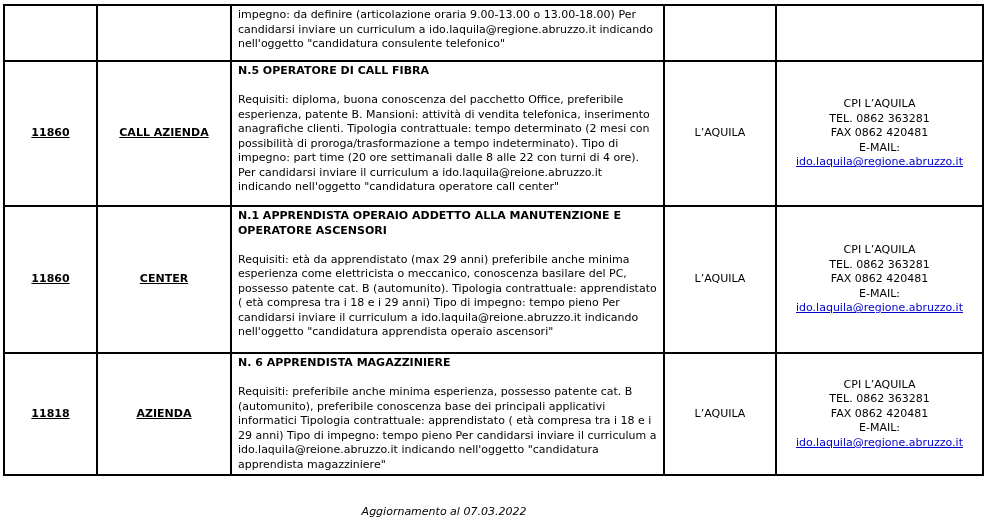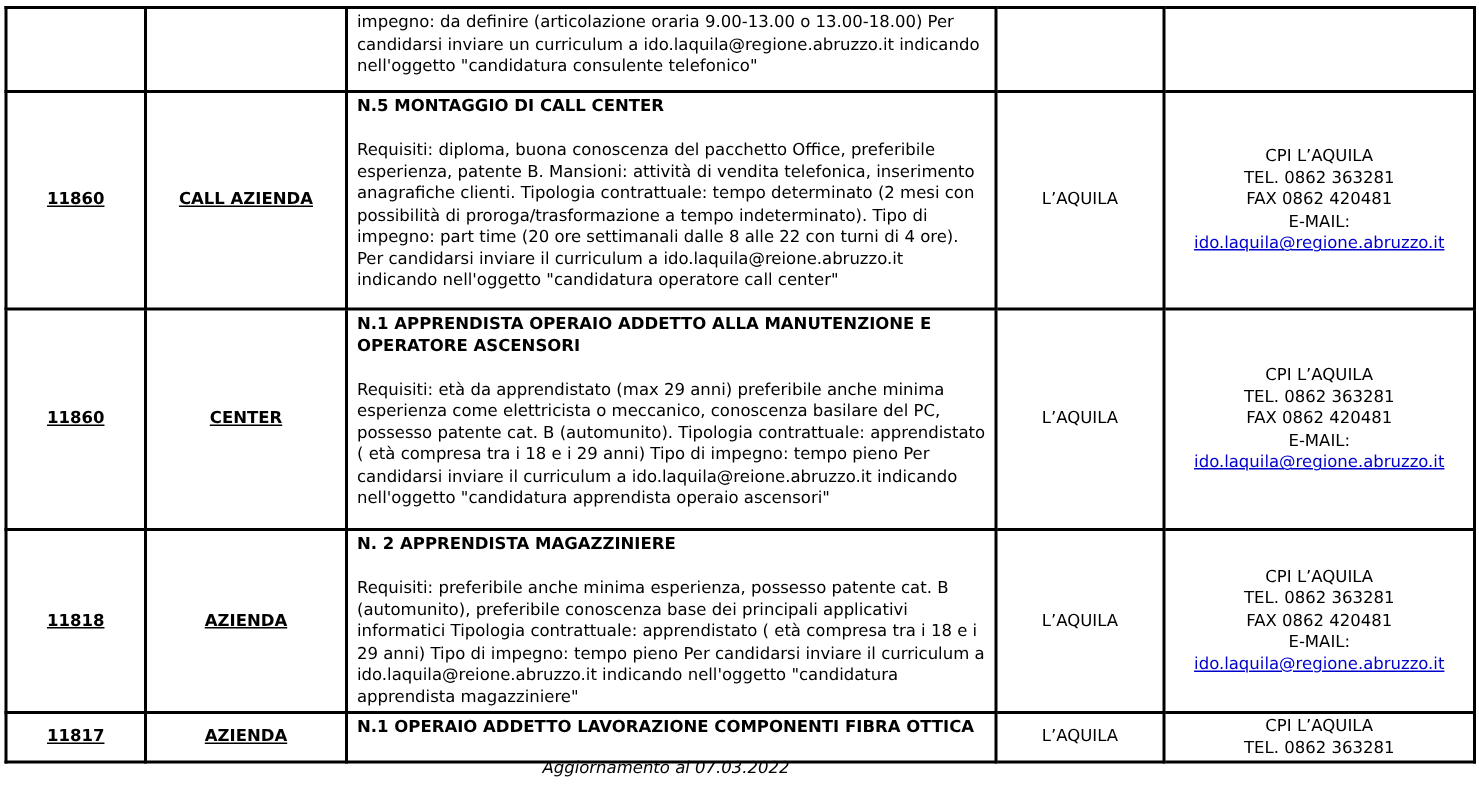--- a/index.html
+++ b/index.html
@@ -83,21 +83,21 @@
           <div></div>
           <div></div>
           <a class="email-link"></a>
         </td>
       </tr>
 
       <tr class="r2">
         <td class="id-cell">11860</td>
         <td class="cat-cell">CALL AZIENDA</td>
         <td class="desc-cell">
-          <div class="job-title">N.5 MONTAGGIO DI CALL CENTER</div>
+          <div class="job-title">N.5 OPERATORE DI CALL FIBRA</div>
           <div class="job-body gap">Requisiti: diploma, buona conoscenza del pacchetto Office, preferibile esperienza, patente B. Mansioni: attività di vendita telefonica, inserimento anagrafiche clienti. Tipologia contrattuale: tempo determinato (2 mesi con possibilità di proroga/trasformazione a tempo indeterminato). Tipo di impegno: part time (20 ore settimanali dalle 8 alle 22 con turni di 4 ore). Per candidarsi inviare il curriculum a ido.laquila@reione.abruzzo.it indicando nell'oggetto "candidatura operatore call center"</div>
         </td>
         <td class="loc-cell">L’AQUILA</td>
         <td class="contact-cell">
           <div>CPI L’AQUILA</div>
           <div>TEL. 0862 363281</div>
           <div>FAX 0862 420481</div>
           <div>E-MAIL:</div>
           <a class="email-link">ido.laquila@regione.abruzzo.it</a>
         </td>
@@ -117,43 +117,31 @@
           <div>FAX 0862 420481</div>
           <div>E-MAIL:</div>
           <a class="email-link">ido.laquila@regione.abruzzo.it</a>
         </td>
       </tr>
 
       <tr class="r4">
         <td class="id-cell">11818</td>
         <td class="cat-cell">AZIENDA</td>
         <td class="desc-cell">
-          <div class="job-title">N. 2 APPRENDISTA MAGAZZINIERE</div>
+          <div class="job-title">N. 6 APPRENDISTA MAGAZZINIERE</div>
           <div class="job-body gap">Requisiti: preferibile anche minima esperienza, possesso patente cat. B (automunito), preferibile conoscenza base dei principali applicativi informatici Tipologia contrattuale: apprendistato ( età compresa tra i 18 e i 29 anni) Tipo di impegno: tempo pieno Per candidarsi inviare il curriculum a ido.laquila@reione.abruzzo.it indicando nell'oggetto "candidatura apprendista magazziniere"</div>
         </td>
         <td class="loc-cell">L’AQUILA</td>
         <td class="contact-cell">
           <div>CPI L’AQUILA</div>
           <div>TEL. 0862 363281</div>
           <div>FAX 0862 420481</div>
           <div>E-MAIL:</div>
           <a class="email-link">ido.laquila@regione.abruzzo.it</a>
         </td>
       </tr>
 
-      <tr class="r5">
-        <td class="id-cell">11817</td>
-        <td class="cat-cell">AZIENDA</td>
-        <td class="desc-cell">
-          <div class="job-title">N.1 OPERAIO ADDETTO LAVORAZIONE COMPONENTI FIBRA OTTICA</div>
-        </td>
-        <td class="loc-cell">L’AQUILA</td>
-        <td class="contact-cell">
-          <div>CPI L’AQUILA</div>
-          <div>TEL. 0862 363281</div>
-        </td>
-      </tr>
 
     </tbody>
   </table>
 </div>
 
 <div class="footer-note">Aggiornamento al 07.03.2022</div>
 
 </body></html>

